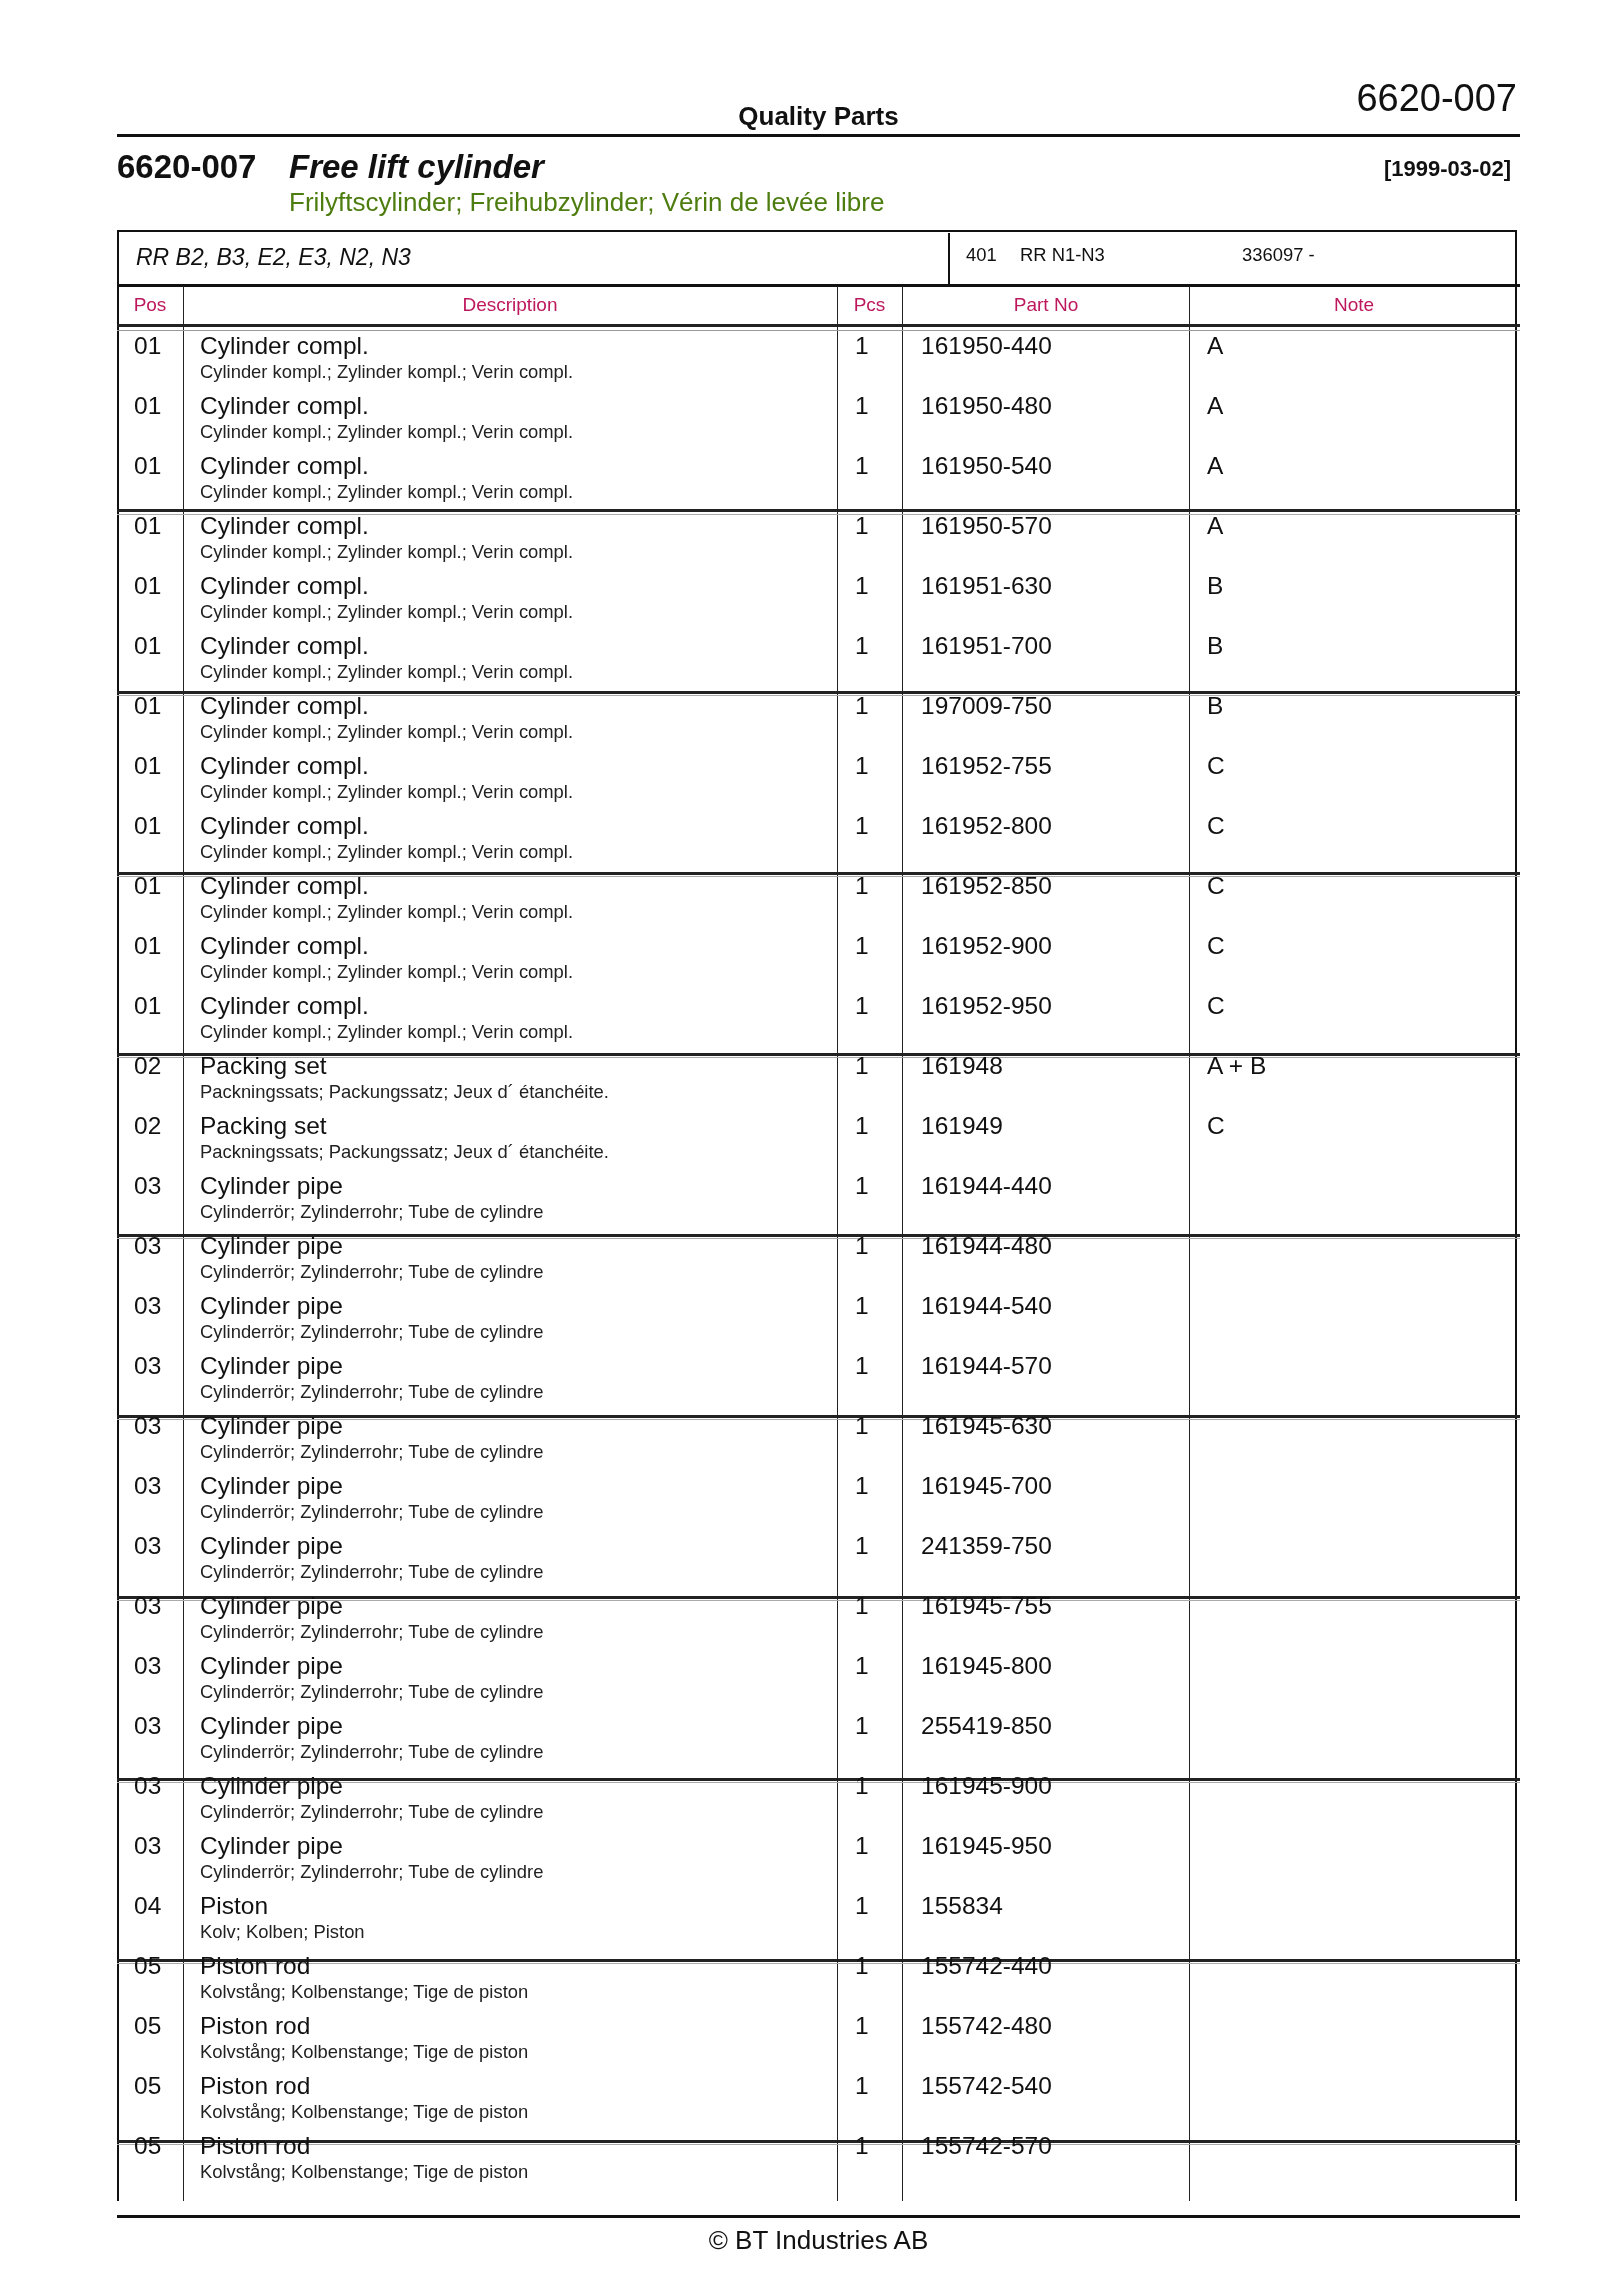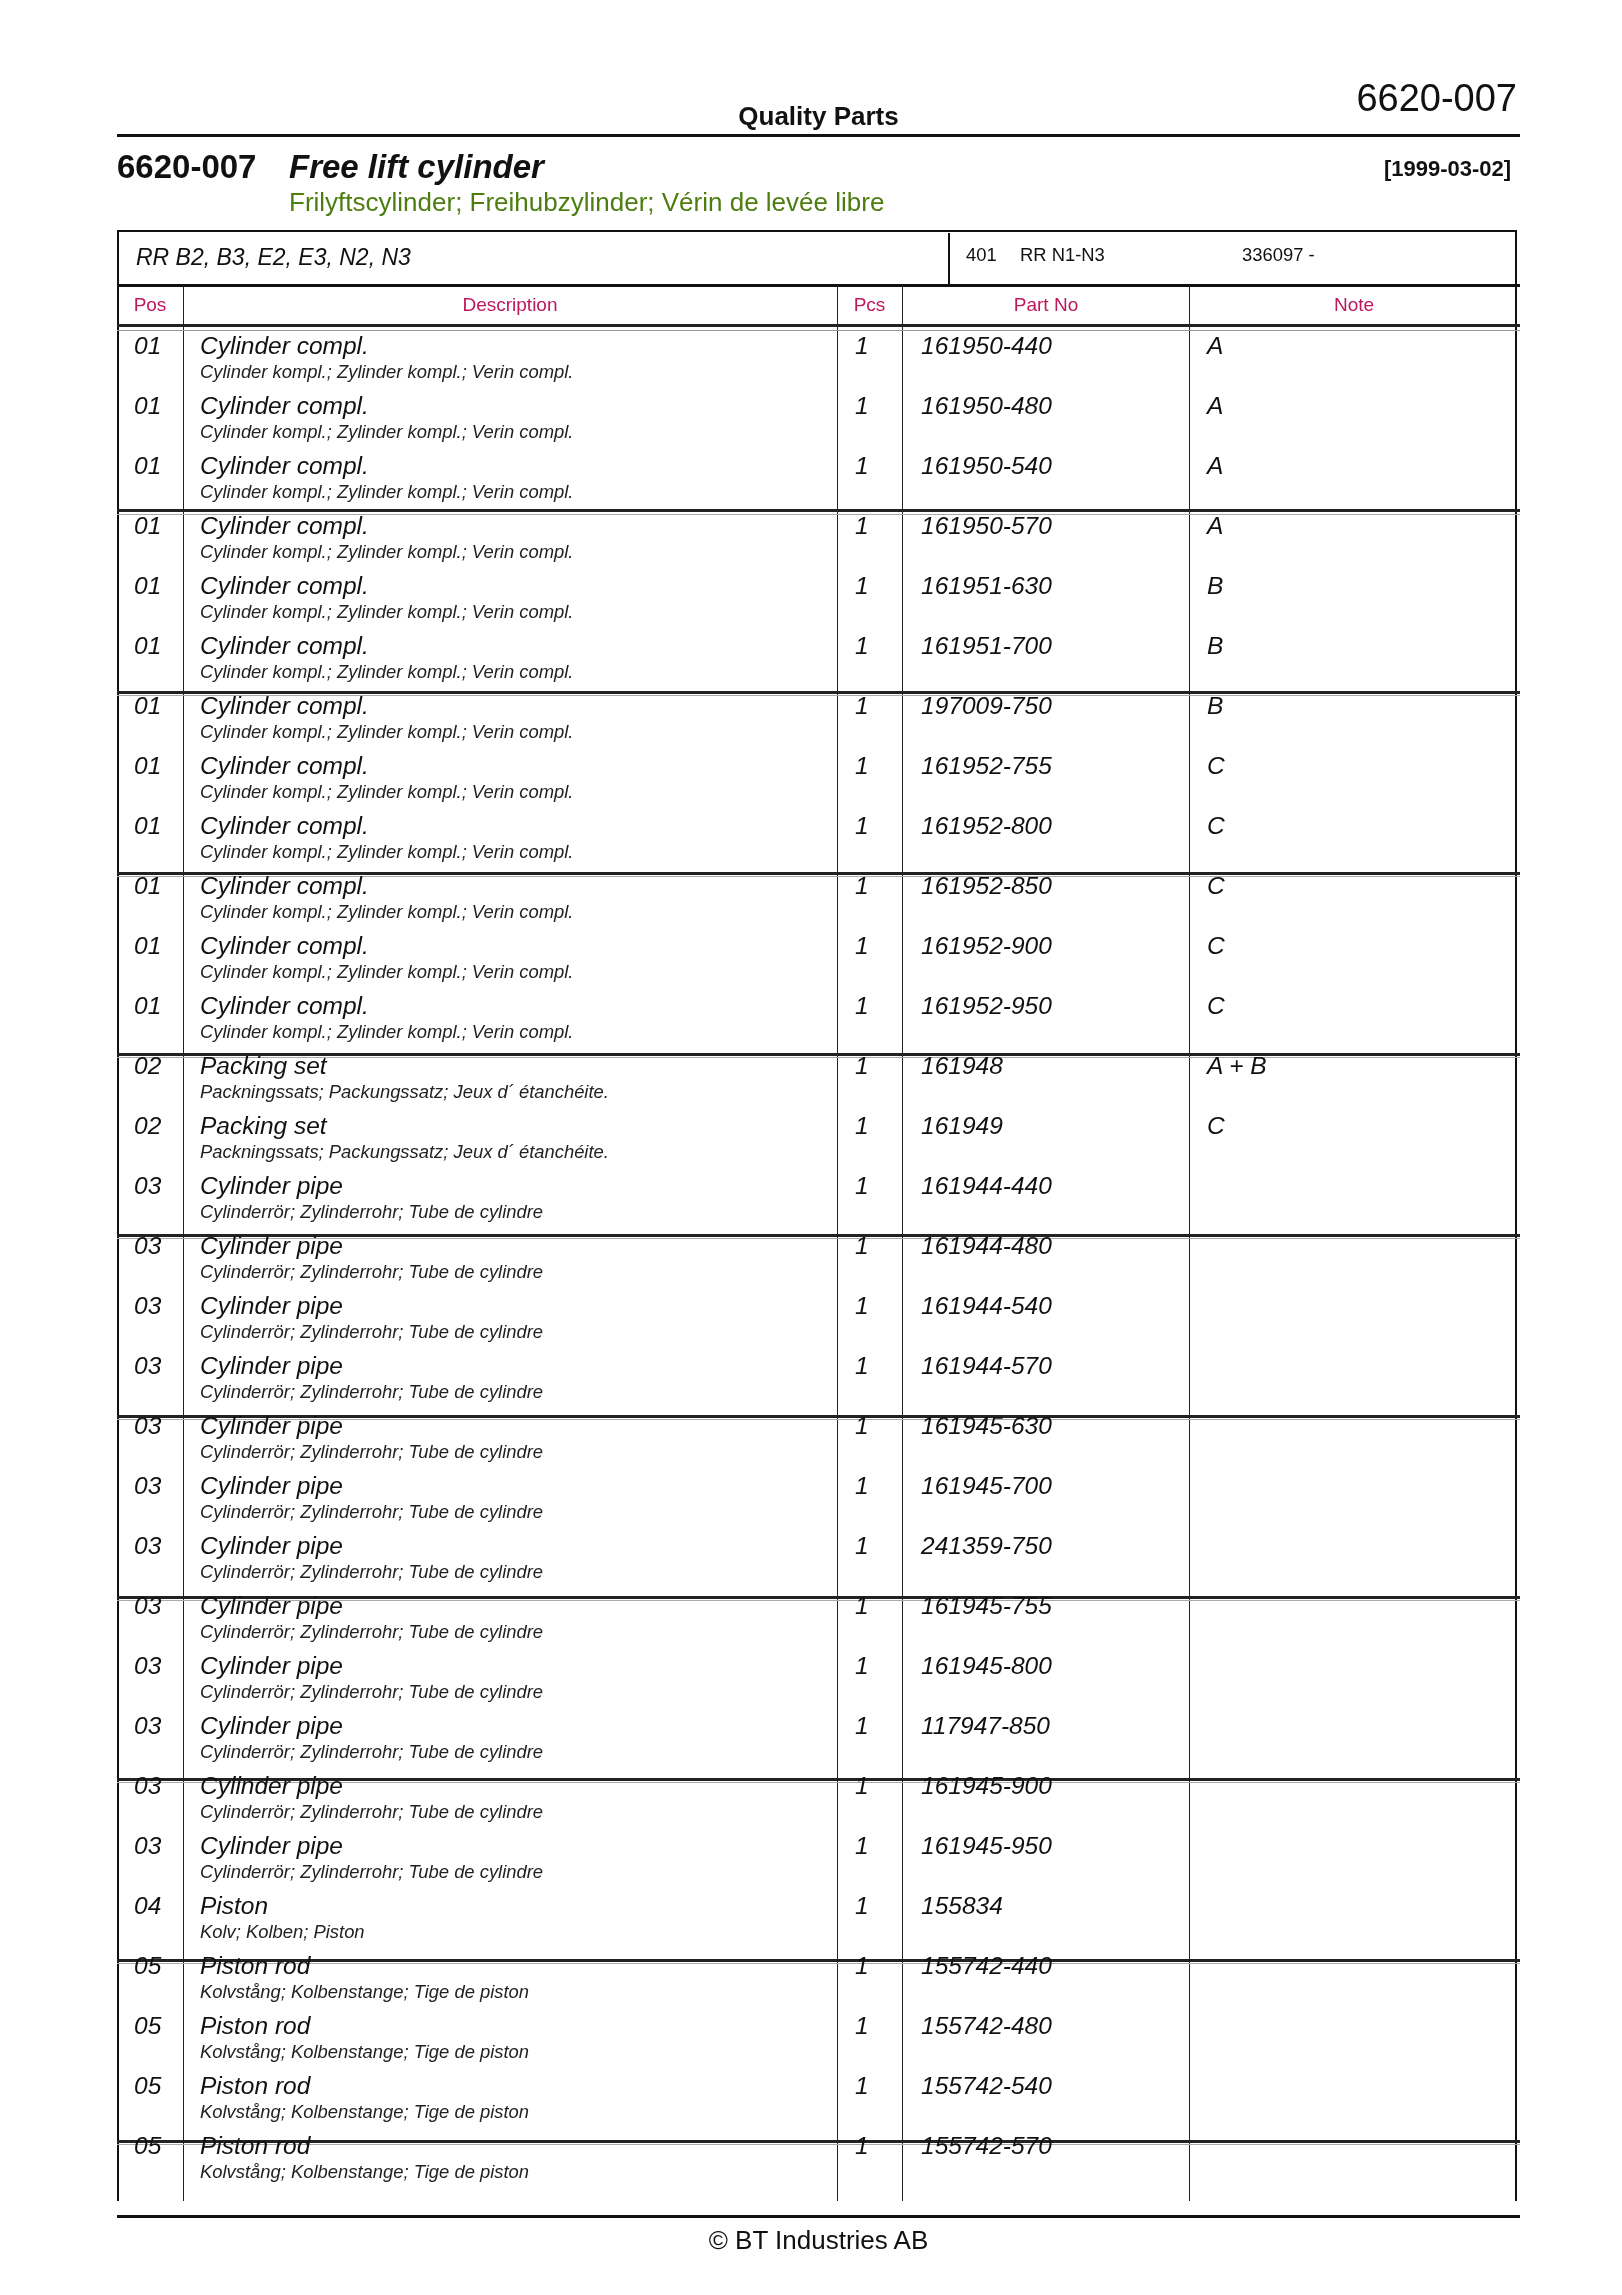--- a/index.html
+++ b/index.html
@@ -23,21 +23,21 @@
     .model-range { left: 1020px; top: 243px; font-size: 18.4px; line-height: 24.5px; }
     .model-serial { left: 1242px; top: 243px; font-size: 18.4px; line-height: 24.5px; }
     .model-rule { left: 117px; top: 284px; width: 1403px; height: 2.7px; background: #111; }
 
     .col-line { position: absolute; width: 1.4px; background: #222; top: 286px; height: 1915px; }
     .hdr { position: absolute; top: 293px; font-size: 19px; line-height: 24.5px; text-align: center; color: #be185d; }
     .hdr-rule1 { left: 117px; top: 324px; width: 1403px; height: 2.7px; background: #222; }
     .hdr-rule2 { left: 117px; top: 330px; width: 1403px; height: 1.4px; background: #999; }
 
     .rows { position: absolute; left: 117px; top: 331px; width: 1403px; }
-    .row { position: relative; height: 60px; font-style: italic; }
+    .row { position: relative; height: 60px; }
     .row .pos { position: absolute; left: 17px; top: 0px; font-size: 24.5px; line-height: 30px; }
     .row .desc { position: absolute; left: 83px; top: 0px; font-size: 24.5px; line-height: 30px; }
     .row .desc-sub { position: absolute; left: 83px; top: 29px; font-size: 18.4px; line-height: 23px; color: #222; }
     .row .pcs { position: absolute; left: 738px; top: 0px; font-size: 24.5px; line-height: 30px; }
     .row .partno { position: absolute; left: 804px; top: 0px; font-size: 24.5px; line-height: 30px; }
     .row .note { position: absolute; left: 1090px; top: 0px; font-size: 24.5px; line-height: 30px; }
     .group-rule { position: absolute; left: 0; width: 1403px; height: 2.7px; background: #222; }
     .group-rule-light { position: absolute; left: 0; width: 1403px; height: 1.4px; background: #aaa; }
 
     .footer-rule { left: 117px; top: 2215px; width: 1403px; height: 3.4px; background: #111; }
@@ -274,21 +274,21 @@
       <span class="desc-sub">Cylinderrör; Zylinderrohr; Tube de cylindre</span>
       <span class="pcs">1</span>
       <span class="partno">161945-800</span>
       <span class="note"></span>
     </div>
     <div class="row">
       <span class="pos">03</span>
       <span class="desc">Cylinder pipe</span>
       <span class="desc-sub">Cylinderrör; Zylinderrohr; Tube de cylindre</span>
       <span class="pcs">1</span>
-      <span class="partno">117947-850</span>
+      <span class="partno">255419-850</span>
       <span class="note"></span>
     </div>
     <div class="group-rule" style="top: 1447px;"></div>
     <div class="group-rule-light" style="top: 1451px;"></div>
     <div class="row">
       <span class="pos">03</span>
       <span class="desc">Cylinder pipe</span>
       <span class="desc-sub">Cylinderrör; Zylinderrohr; Tube de cylindre</span>
       <span class="pcs">1</span>
       <span class="partno">161945-900</span>

